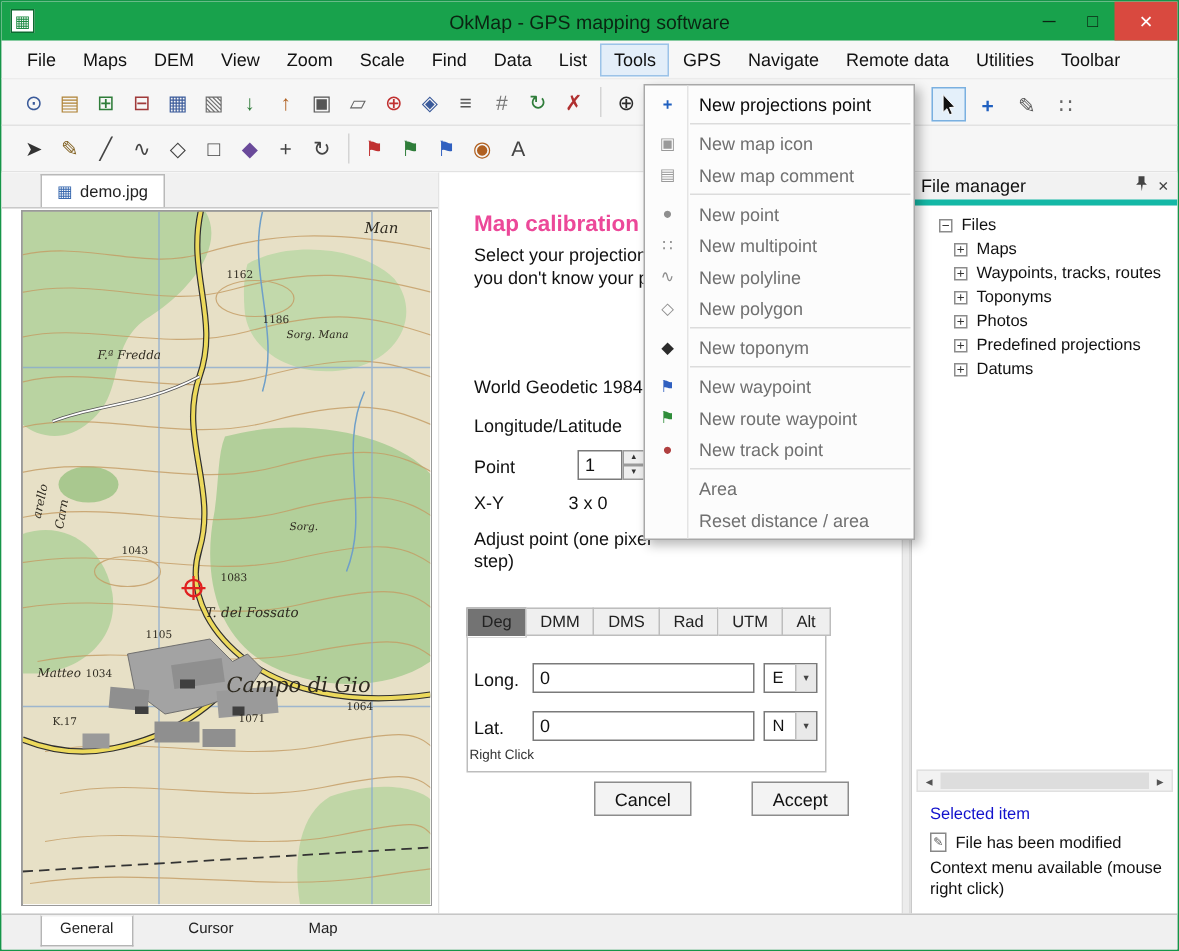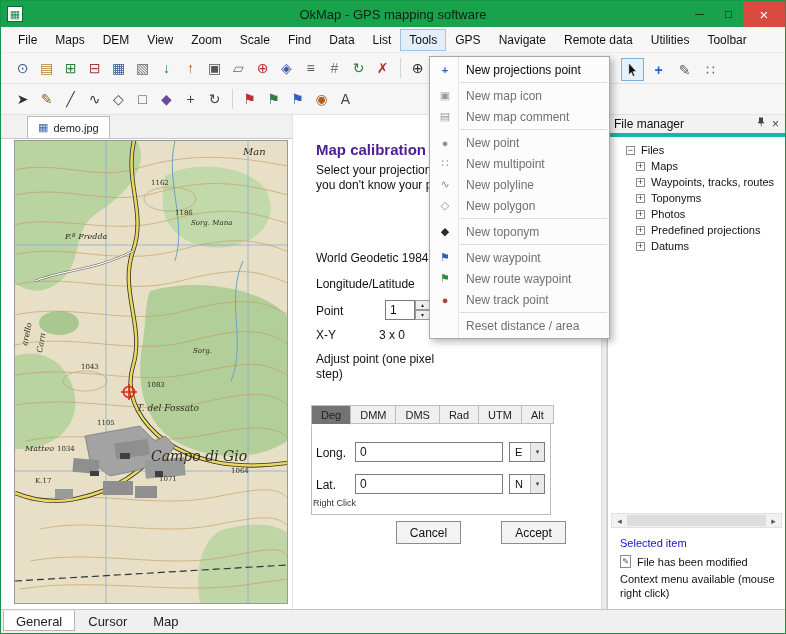--- a/index.html
+++ b/index.html
@@ -40,21 +40,21 @@
               display:flex; align-items:flex-end; padding-left:26px; }
   .doc-tab { height:22px; background:#fff; border:1px solid #b9b9b9; border-bottom:none;
              display:flex; align-items:center; padding:0 10px; font-size:11px; gap:5px; color:#222; }
   .doc-tab .ic { color:#3a6ab0; font-size:11px; }
   .map-area { position:relative; margin:2px 0 0 14px; width:272px; height:462px;
               box-shadow:0 0 0 1px #9a9a9a; overflow:hidden; }
 
   
   .calib { position:relative; width:308px; background:#fff; font-size:12px; color:#111; }
   .abs { position:absolute; }
-  #c-title { left:23px; top:26px; font-size:15px; font-weight:600; color:#4c1d95; }
+  #c-title { left:23px; top:26px; font-size:15px; font-weight:600; color:#ec4899; }
   #c-desc1 { left:23px; top:48px; white-space:nowrap; }
   #c-desc2 { left:23px; top:63px; white-space:nowrap; }
   #c-datum { left:23px; top:136px; white-space:nowrap; }
   #c-proj  { left:23px; top:162px; white-space:nowrap; }
   #c-point-label { left:23px; top:189px; }
   #c-point-input { left:92px; top:185px; width:30px; height:20px; }
   .tbox { border:1px solid #7a7a7a; background:#fff; font-size:12px; padding:2px 4px; color:#111;
           font-family:"Liberation Sans",sans-serif; }
   #c-point-spin { left:122px; top:185px; width:15px; height:20px; display:flex; flex-direction:column; }
   #c-point-spin span { flex:1; border:1px solid #9a9a9a; background:#eee; font-size:6px; line-height:8px;
@@ -109,21 +109,21 @@
   #fm-selected { left:12px; top:422px; color:#1212cc; }
   #fm-modified { left:12px; top:440px; display:flex; align-items:center; gap:6px; }
   .page-ic { width:11px; height:13px; border:1px solid #888; background:#fff; display:flex;
              align-items:center; justify-content:center; font-size:8px; color:#555; }
   #fm-ctx1 { left:12px; top:458px; }
   #fm-ctx2 { left:12px; top:472px; }
 
   
   .bottom-tabs { position:absolute; left:0; right:0; top:608px; height:25px; background:#f0f0f0;
                  border-top:1px solid #c6c6c6; display:flex; padding-left:2px; align-items:flex-start; }
-  .b-tab { height:21px; padding:3px 12px; font-size:13px; color:#222; border:1px solid transparent; }
+  .b-tab { height:21px; padding:3px 12px; font-size:10px; color:#222; border:1px solid transparent;margin-left:24px; }
   .b-tab.active { background:#fff; border:1px solid #b5b5b5; border-top-color:#f0f0f0; }
 
   
   .tools-menu { position:absolute; left:428px; top:55px; width:181px; background:#fcfcfc;
                 border:1px solid #a8a8a8; box-shadow:3px 3px 7px rgba(0,0,0,.28); z-index:50; padding:2px 0; }
   .tools-menu::before { content:""; position:absolute; left:28px; top:0; bottom:0; width:1px; background:#e4e4e4; }
   .mi { height:21px; display:flex; align-items:center; padding-left:36px; font-size:12px;
         color:#707070; position:relative; }
   .mi.primary { color:#0a0a0a; }
   .mi-ic { position:absolute; left:6px; width:18px; text-align:center; font-size:11px; }
@@ -470,17 +470,21 @@
       <span class="mi-ic" style="color: rgb(47, 141, 58);">⚑</span>
       <span>New route waypoint</span>
     </div>
     <div class="mi">
       <span class="mi-ic" style="color: rgb(176, 64, 64);">●</span>
       <span>New track point</span>
     </div>
     <div class="m-sep"></div>
     <div class="mi">
       <span class="mi-ic"></span>
+      <span>Area</span>
+    </div>
+    <div class="mi">
+      <span class="mi-ic"></span>
       <span>Reset distance / area</span>
     </div>
   </div>
 
 </div>
 
 </body></html>

